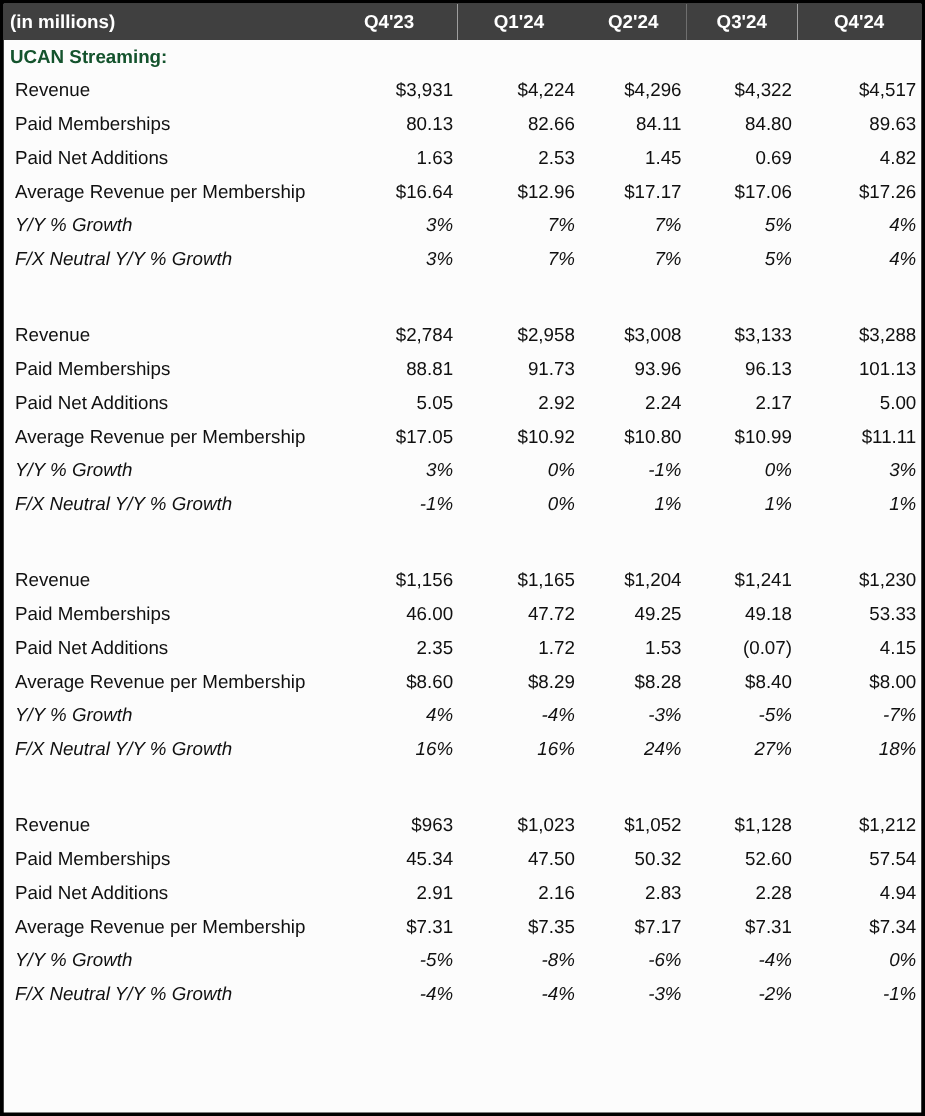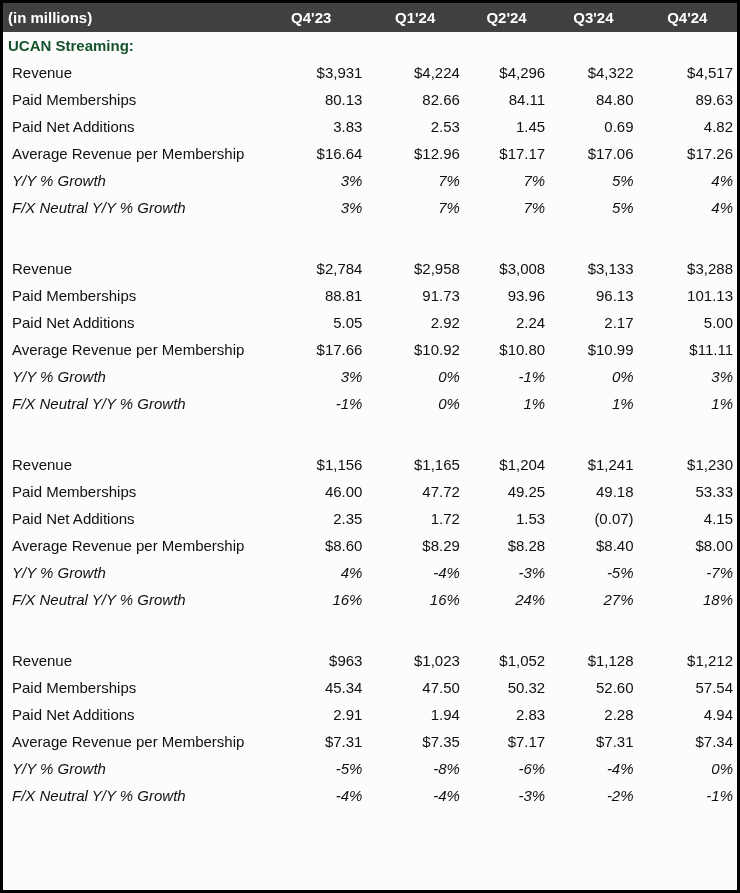--- a/index.html
+++ b/index.html
@@ -84,21 +84,21 @@
     <tr class="data">
       <td class="lbl">Paid Memberships</td>
       <td class="val">80.13</td>
       <td class="val">82.66</td>
       <td class="val">84.11</td>
       <td class="val">84.80</td>
       <td class="val">89.63</td>
     </tr>
     <tr class="data">
       <td class="lbl">Paid Net Additions</td>
-      <td class="val">3.83</td>
+      <td class="val">1.63</td>
       <td class="val">2.53</td>
       <td class="val">1.45</td>
       <td class="val">0.69</td>
       <td class="val">4.82</td>
     </tr>
     <tr class="data">
       <td class="lbl">Average Revenue per Membership</td>
       <td class="val">$16.64</td>
       <td class="val">$12.96</td>
       <td class="val">$17.17</td>
@@ -145,21 +145,21 @@
     <tr class="data">
       <td class="lbl">Paid Net Additions</td>
       <td class="val">5.05</td>
       <td class="val">2.92</td>
       <td class="val">2.24</td>
       <td class="val">2.17</td>
       <td class="val">5.00</td>
     </tr>
     <tr class="data">
       <td class="lbl">Average Revenue per Membership</td>
-      <td class="val">$17.66</td>
+      <td class="val">$17.05</td>
       <td class="val">$10.92</td>
       <td class="val">$10.80</td>
       <td class="val">$10.99</td>
       <td class="val">$11.11</td>
     </tr>
     <tr class="data it">
       <td class="lbl">Y/Y % Growth</td>
       <td class="val">3%</td>
       <td class="val">0%</td>
       <td class="val">-1%</td>
@@ -244,21 +244,21 @@
       <td class="lbl">Paid Memberships</td>
       <td class="val">45.34</td>
       <td class="val">47.50</td>
       <td class="val">50.32</td>
       <td class="val">52.60</td>
       <td class="val">57.54</td>
     </tr>
     <tr class="data">
       <td class="lbl">Paid Net Additions</td>
       <td class="val">2.91</td>
-      <td class="val">1.94</td>
+      <td class="val">2.16</td>
       <td class="val">2.83</td>
       <td class="val">2.28</td>
       <td class="val">4.94</td>
     </tr>
     <tr class="data">
       <td class="lbl">Average Revenue per Membership</td>
       <td class="val">$7.31</td>
       <td class="val">$7.35</td>
       <td class="val">$7.17</td>
       <td class="val">$7.31</td>

